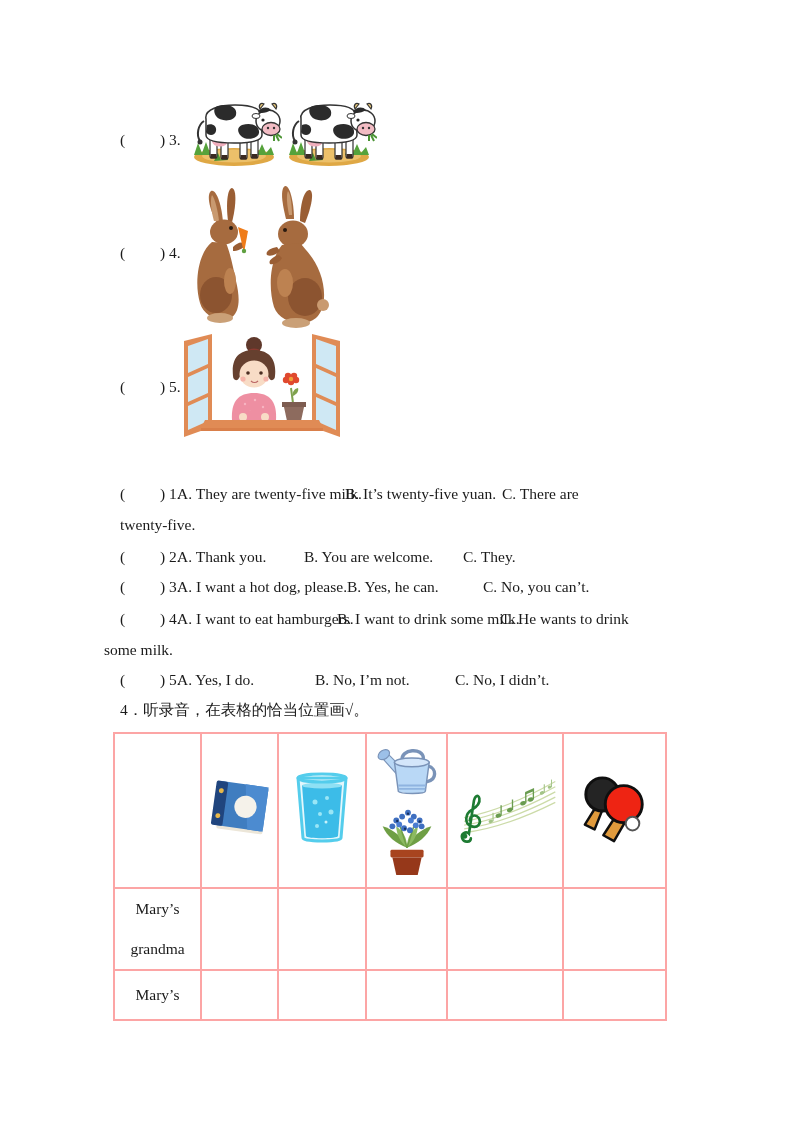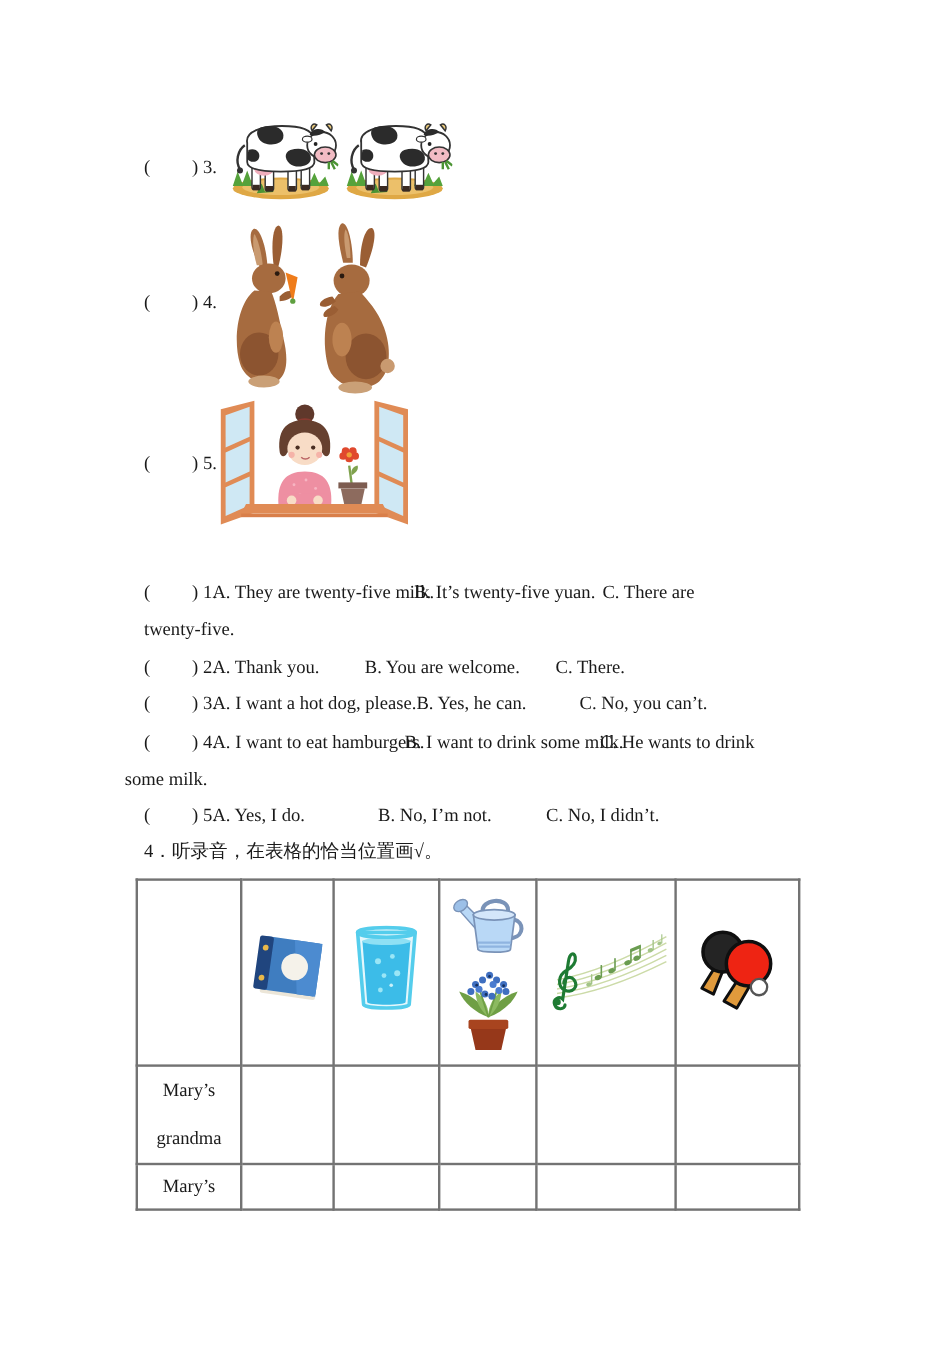--- a/index.html
+++ b/index.html
@@ -3,21 +3,21 @@
 <meta charset="utf-8">
 <style>
   html,body{margin:0;padding:0;background:#ffffff;}
   .page{position:relative;width:793px;height:1122px;background:#fff;overflow:hidden;
         font-family:"Liberation Serif","DejaVu Serif",serif;color:#1a1a1a;}
   .txt{position:absolute;font-size:15.5px;line-height:20px;white-space:pre;}
   .qline{position:absolute;left:0;top:0;width:793px;height:22px;}
   .qline span{position:absolute;top:0;font-size:15.5px;line-height:20px;white-space:pre;}
   .imgblock{position:absolute;}
   table.grid{position:absolute;left:113px;top:732px;border-collapse:collapse;table-layout:fixed;width:552px;}
-  table.grid td{border:2px solid #737373;padding:0;vertical-align:middle;text-align:center;overflow:hidden;}
+  table.grid td{border:2px solid #fca5a5;padding:0;vertical-align:middle;text-align:center;overflow:hidden;}
   td.lbl{text-align:left;vertical-align:top;font-size:15.5px;padding:6px 4px 0 9px;line-height:40px;white-space:normal;}
   td.lbl2{text-align:left;vertical-align:top;font-size:15.5px;padding:8px 4px 0 9px;line-height:24px;white-space:normal;}
   .stack{display:flex;flex-direction:column;align-items:center;gap:2px;}
   .rot{transform:rotate(8deg);display:inline-block;}
   .footer{position:absolute;left:0;top:1070px;width:793px;text-align:center;font-size:13px;color:#2b2b2b;}
 </style>
 </head>
 <body>
 
 <div class="page">
@@ -175,21 +175,21 @@
     <span style="left:177px">A. They are twenty-five milk.</span>
     <span style="left:345px">B. It’s twenty-five yuan.</span>
     <span style="left:502px">C. There are</span>
   </div>
   <span class="txt" style="left:120px;top:515px">twenty-five.</span>
 
   <div class="qline" style="top:547px">
     <span style="left:120px">(         ) 2.</span>
     <span style="left:177px">A. Thank you.</span>
     <span style="left:304px">B. You are welcome.</span>
-    <span style="left:463px">C. There.</span>
+    <span style="left:463px">C. They.</span>
   </div>
 
   <div class="qline" style="top:577px">
     <span style="left:120px">(         ) 3.</span>
     <span style="left:177px">A. I want a hot dog, please.</span>
     <span style="left:347px">B. Yes, he can.</span>
     <span style="left:483px">C. No, you can’t.</span>
   </div>
 
   <div class="qline" style="top:609px">
@@ -331,21 +331,21 @@
       </td>
     </tr>
     <tr style="height:73px">
       <td class="lbl">Mary’s grandma</td>
       <td></td>
       <td></td>
       <td></td>
       <td></td>
       <td></td>
     </tr>
-    <tr style="height:38px">
+    <tr style="height:50px">
       <td class="lbl2">Mary’s</td>
       <td></td>
       <td></td>
       <td></td>
       <td></td>
       <td></td>
     </tr>
   </tbody>
     </table>
 

